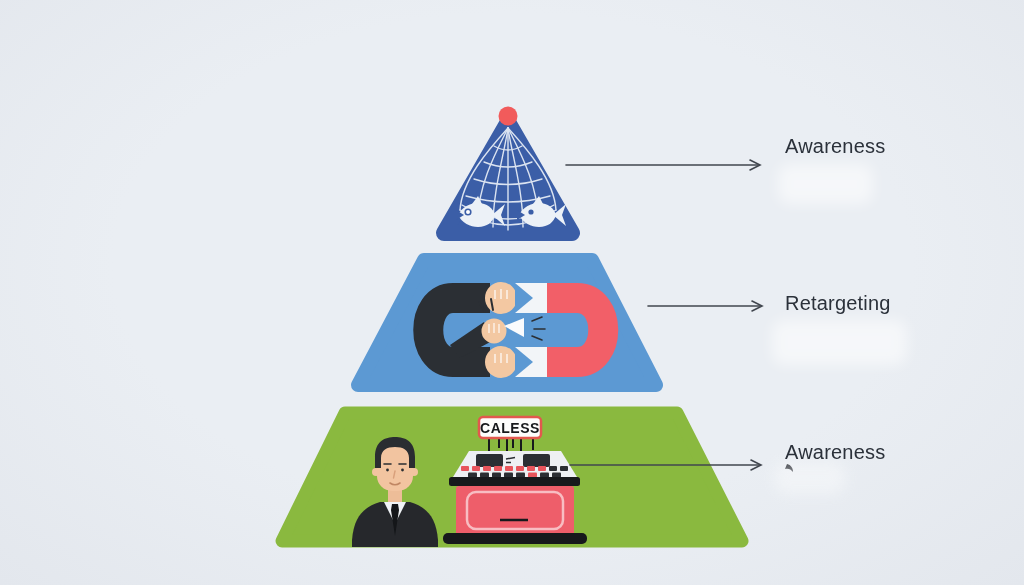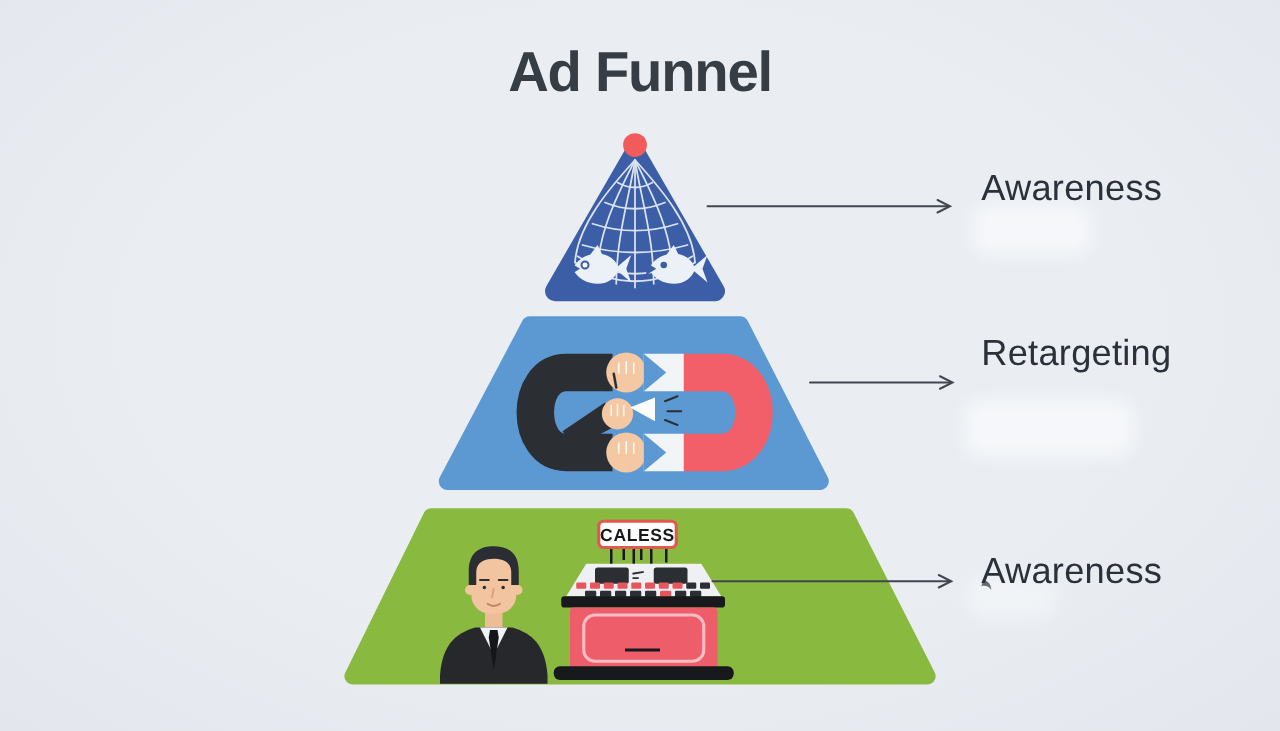--- a/index.html
+++ b/index.html
@@ -12,34 +12,33 @@
     position:relative;width:1024px;height:585px;
     background:radial-gradient(ellipse at 50% 45%, #eaeef3 55%, #e3e7ed 100%);
   }
   #title{
     position:absolute;left:0;right:0;top:32px;margin:0;
     text-align:center;font-size:45px;font-weight:700;
     letter-spacing:-1px;color:#373d45;
   }
   svg#funnel-graphic{position:absolute;left:0;top:0;}
   .label{
-    position:absolute;font-size:29px;font-weight:400;color:#2b313a;
+    position:absolute;font-size:20px;font-weight:400;color:#2b313a;
     white-space:nowrap;letter-spacing:0.2px;
   }
   .smudge{
     position:absolute;background:rgba(255,255,255,0.55);
     filter:blur(7px);border-radius:12px;pointer-events:none;
   }
 </style>
 </head>
 <body>
 
 <div id="stage">
 
-  <h1 id="title">Ad Funnel</h1>
 
   <svg id="funnel-graphic" width="1024" height="585" viewBox="0 0 1024 585">
 
     <g>
       <path d="M508,122 L572,233 L444,233 Z" fill="#3b5ea7" stroke="#3b5ea7" stroke-width="16" stroke-linejoin="round"></path>
 
       <circle cx="508" cy="116" r="9.5" fill="#f15b5b"></circle>
 
       <g stroke="#e4ebf5" stroke-width="1.4" fill="none" opacity="0.95" stroke-linecap="round">
         <path d="M508,128 C488,150 462,180 460,210"></path>
@@ -180,16 +179,16 @@
     </g>
 
     <path d="M787,464 c4,1 6,4 6,8 c-2,-3 -5,-4 -8,-3 z" fill="#2b2f36"></path>
   </svg>
 
   <div class="smudge" style="left:778px;top:164px;width:95px;height:40px;"></div>
   <div class="smudge" style="left:772px;top:320px;width:135px;height:45px;"></div>
   <div class="smudge" style="left:775px;top:462px;width:70px;height:32px;opacity:0.7;"></div>
 
   <div class="label" style="left:785px;top:135px;">Awareness</div>
-  <div class="label" style="left:785px;top:267px;">Retargeting</div>
+  <div class="label" style="left:785px;top:292px;">Retargeting</div>
   <div class="label" style="left:785px;top:441px;">Awareness</div>
 
 </div>
 
 </body></html>

